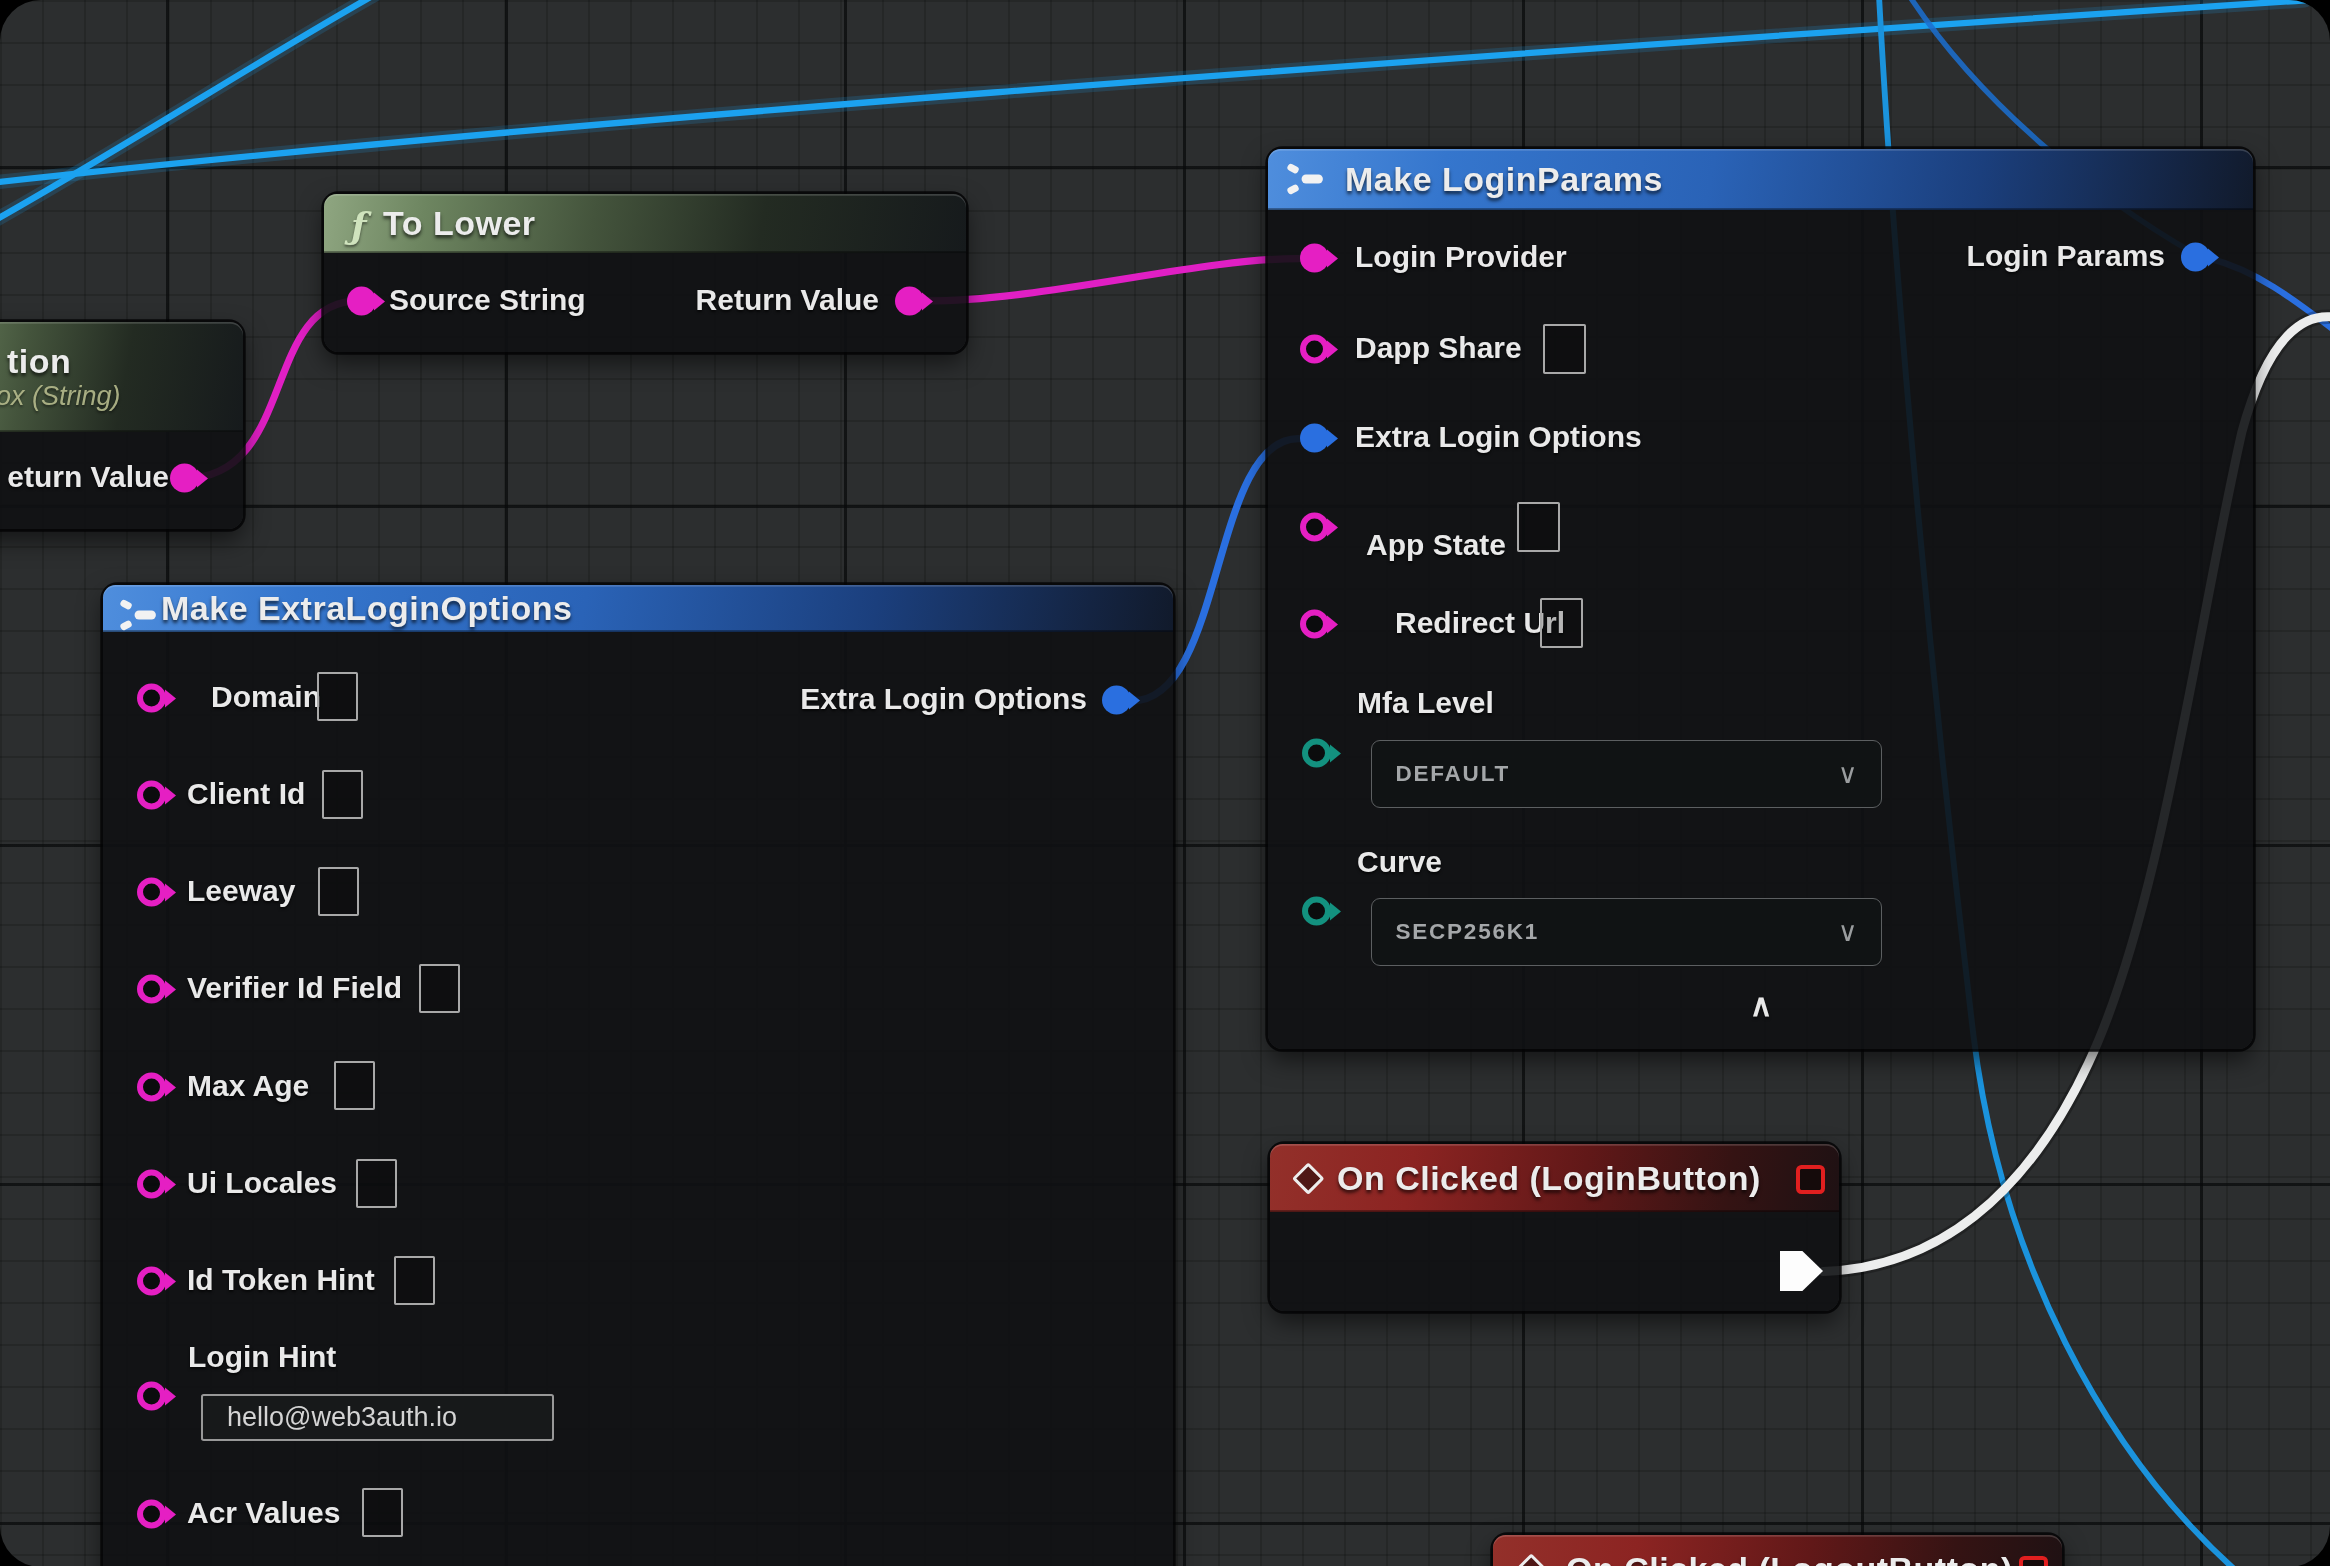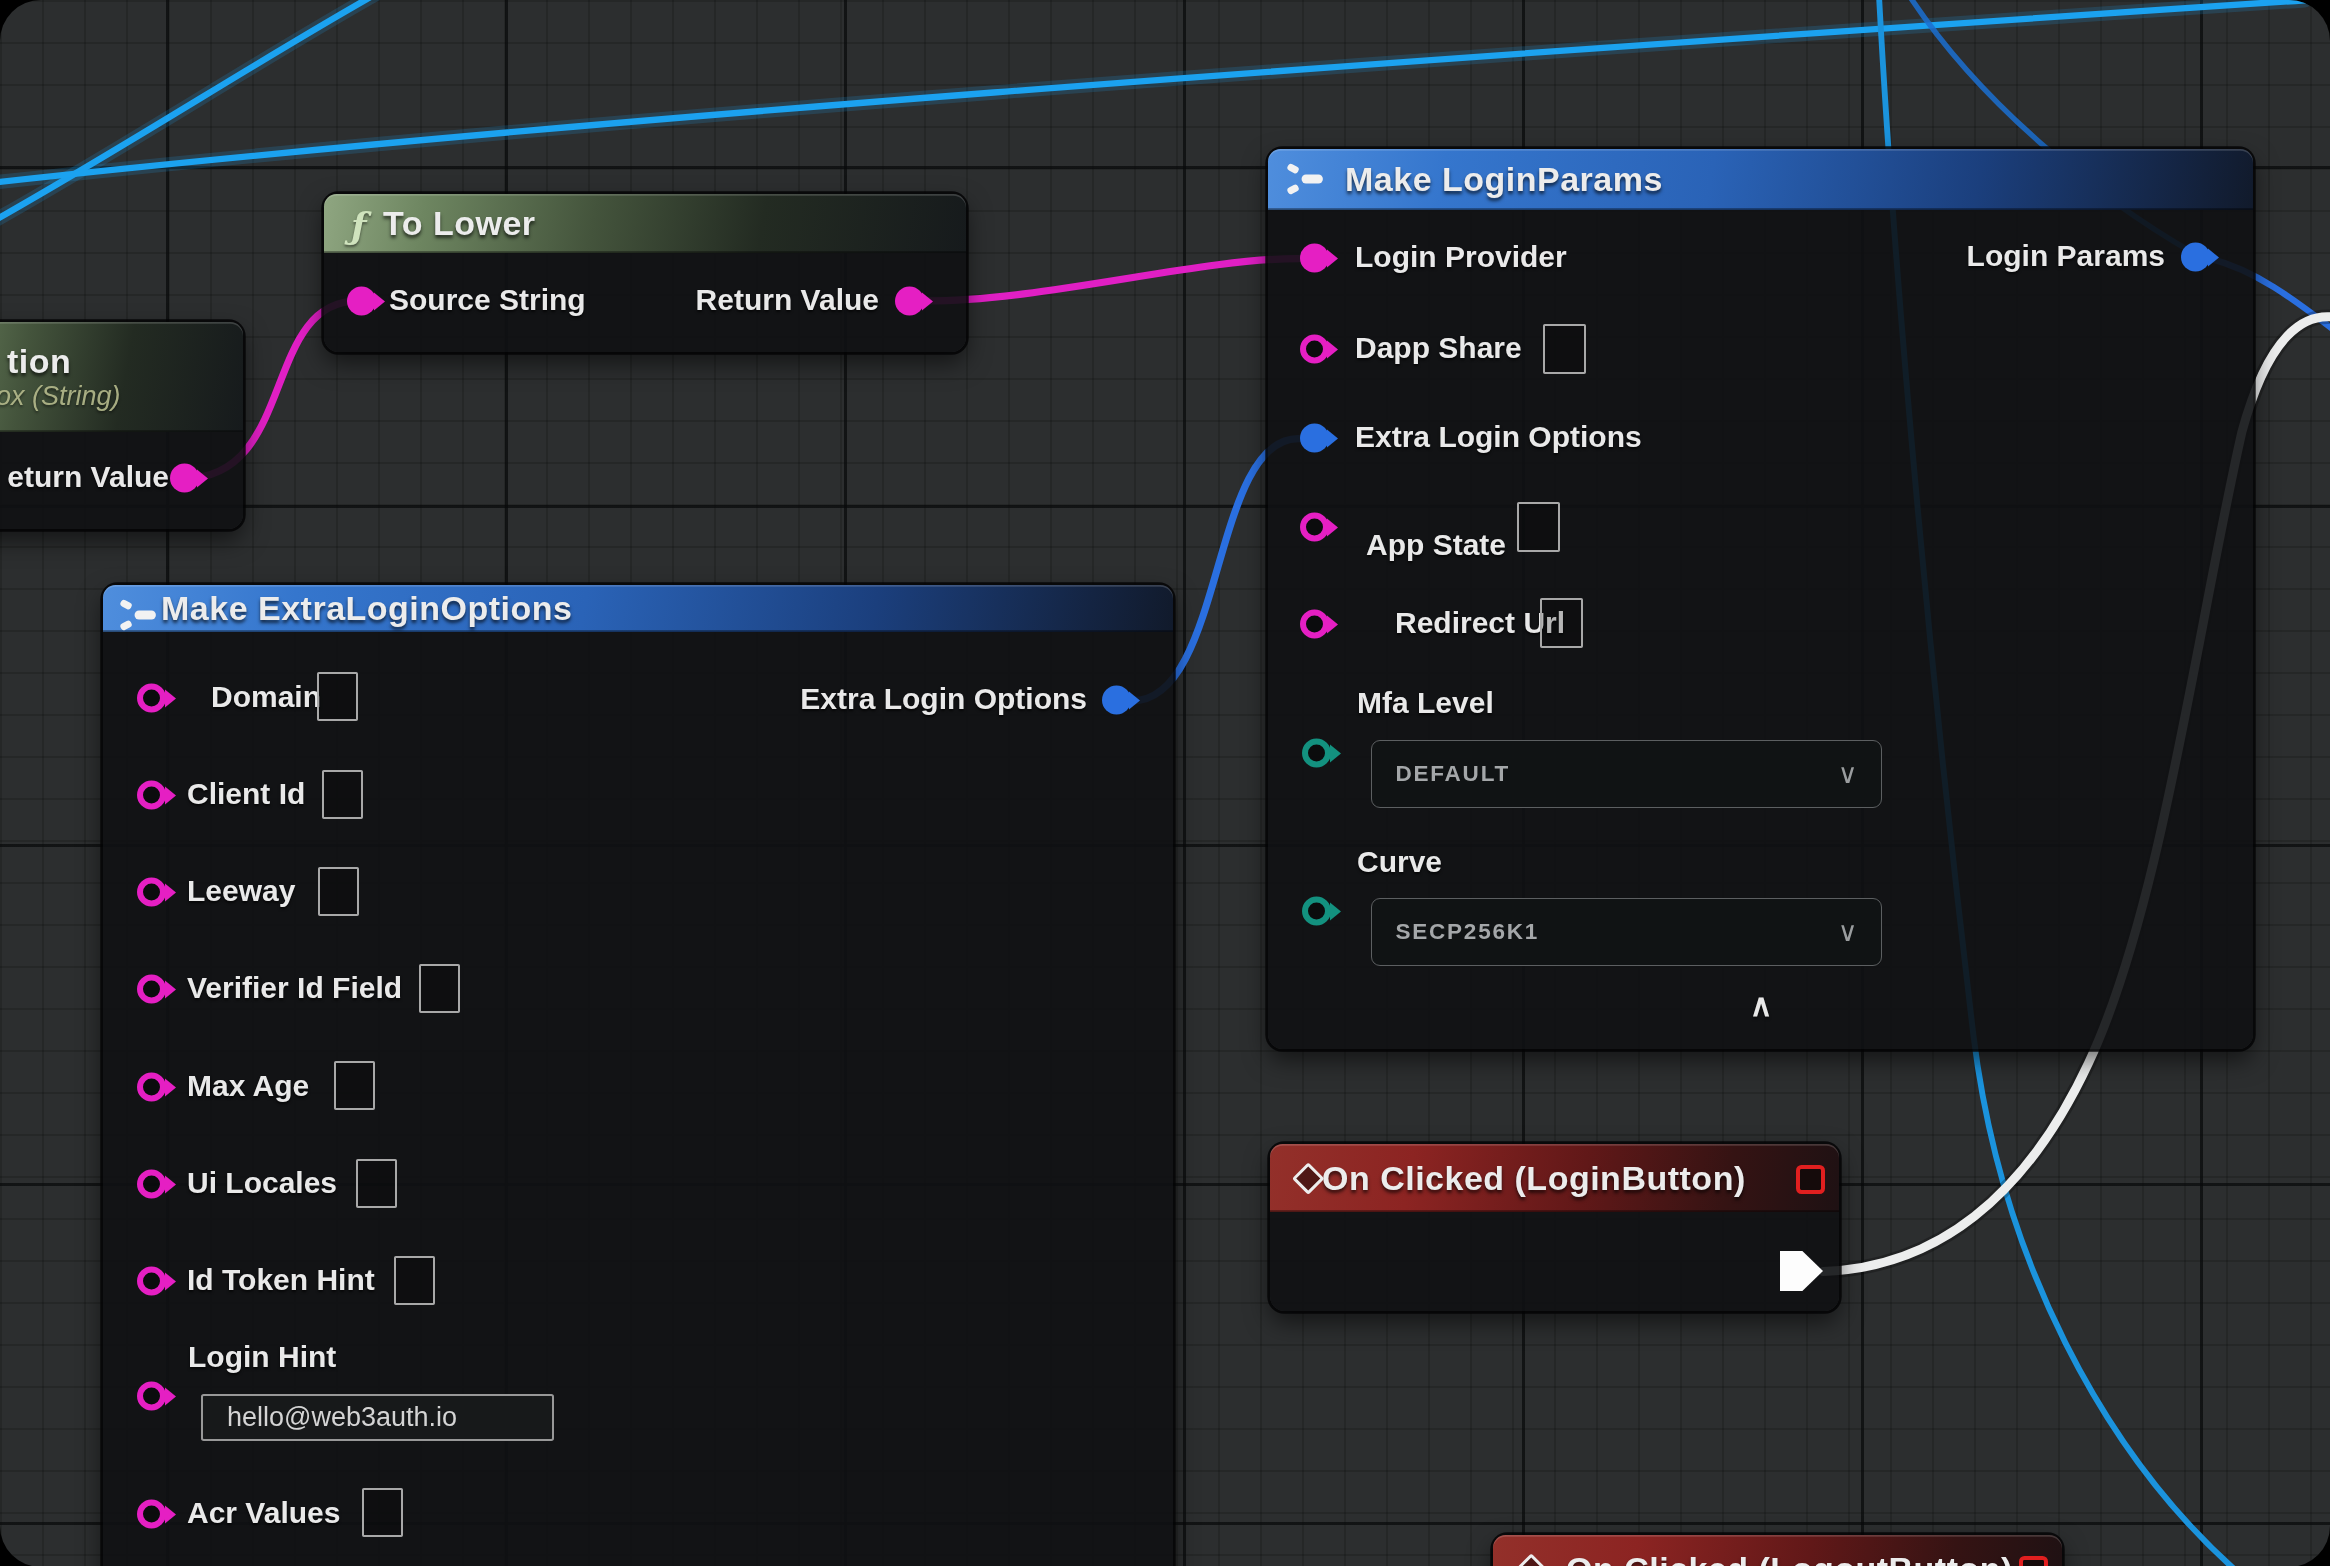--- a/index.html
+++ b/index.html
@@ -250,21 +250,21 @@
         <span>SECP256K1</span>
         <span class="chev">∨</span>
       </div>
 
       <div class="collapse" style="left:466px;top:836px;">∧</div>
     </div>
 
     <div class="node" style="left:1270px;top:1144px;width:569px;height:167px;">
       <div class="hdr red" style="height:68px;">
         <span class="diamond-icon" style="left:27px;top:22.5px;"></span>
-        <div class="ttl" style="margin-left:52px;">On Clicked (LoginButton)</div>
+        <div class="ttl" style="margin-left:67px;">On Clicked (LoginButton)</div>
         <span class="delegate" style="left:526px;top:21px;"></span>
       </div>
       <span class="exec" style="left:510px;top:107px;"></span>
     </div>
 
     <div class="node" style="left:1493px;top:1535px;width:569px;height:117px;">
       <div class="hdr red" style="height:68px;">
         <span class="diamond-icon" style="left:27px;top:22.5px;"></span>
         <div class="ttl" style="margin-left:73px;">On Clicked (LogoutButton)</div>
         <span class="delegate" style="left:526px;top:21px;"></span>

